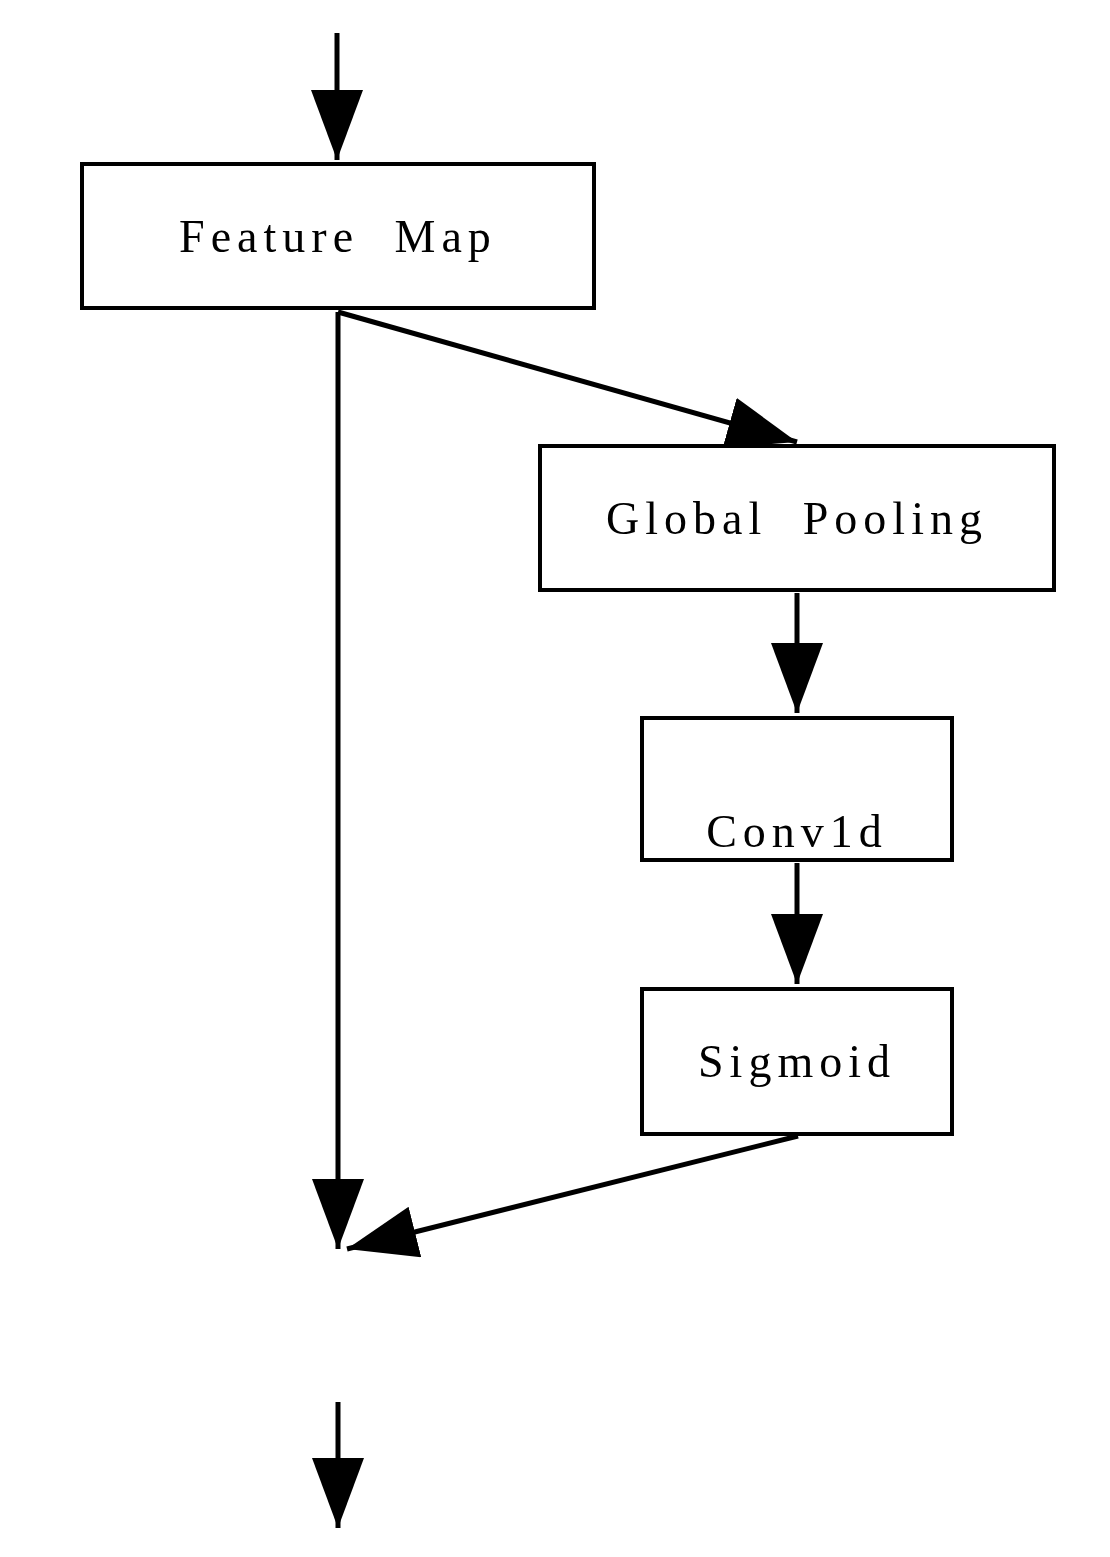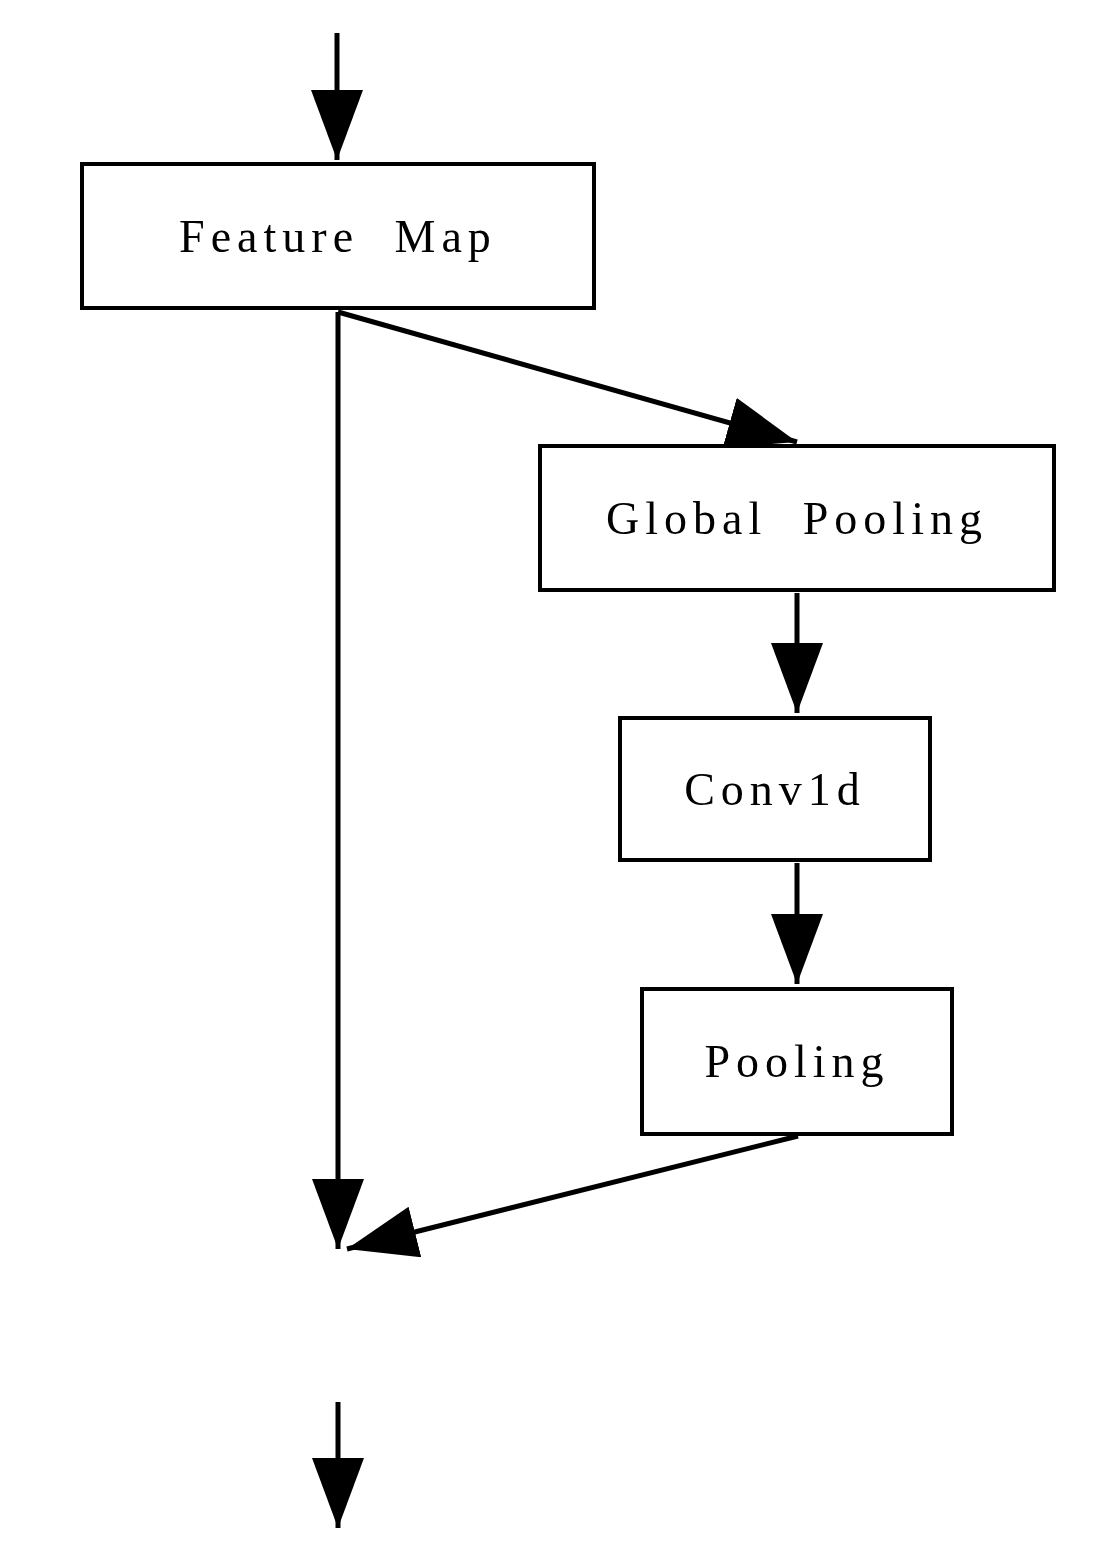--- a/index.html
+++ b/index.html
@@ -36,21 +36,21 @@
     justify-content: center;
     color: #000000;
     font-family: "Liberation Serif", "DejaVu Serif", serif;
     font-size: 46px;
     letter-spacing: 6px;
     word-spacing: 18px;
     white-space: nowrap;
   }
   .node-feature-map   { left: 80px;  top: 162px;  width: 516px; height: 148px; }
   .node-global-pooling{ left: 538px; top: 444px;  width: 518px; height: 148px; align-items: center; }
-  .node-conv1d        { left: 618px; top: 716px;  width: 314px; height: 146px; }
+  .node-conv1d        { left: 640px; top: 716px;  width: 314px; height: 146px; align-items: flex-end; }
   .node-sigmoid       { left: 640px; top: 987px;  width: 314px; height: 149px; }
   .node-scale         { left: 181px; top: 1253px; width: 313px; height: 148px; }
 </style>
 </head>
 <body>
 
 <div class="canvas">
 
   <svg class="edges-layer" width="1110" height="1557" viewBox="0 0 1110 1557" xmlns="http://www.w3.org/2000/svg">
     <defs>
@@ -80,17 +80,17 @@
 
   <div class="node node-global-pooling">
     <span>Global Pooling</span>
   </div>
 
   <div class="node node-conv1d">
     <span>Conv1d</span>
   </div>
 
   <div class="node node-sigmoid">
-    <span>Pooling</span>
+    <span>Sigmoid</span>
   </div>
 
 
 </div>
 
 </body></html>

